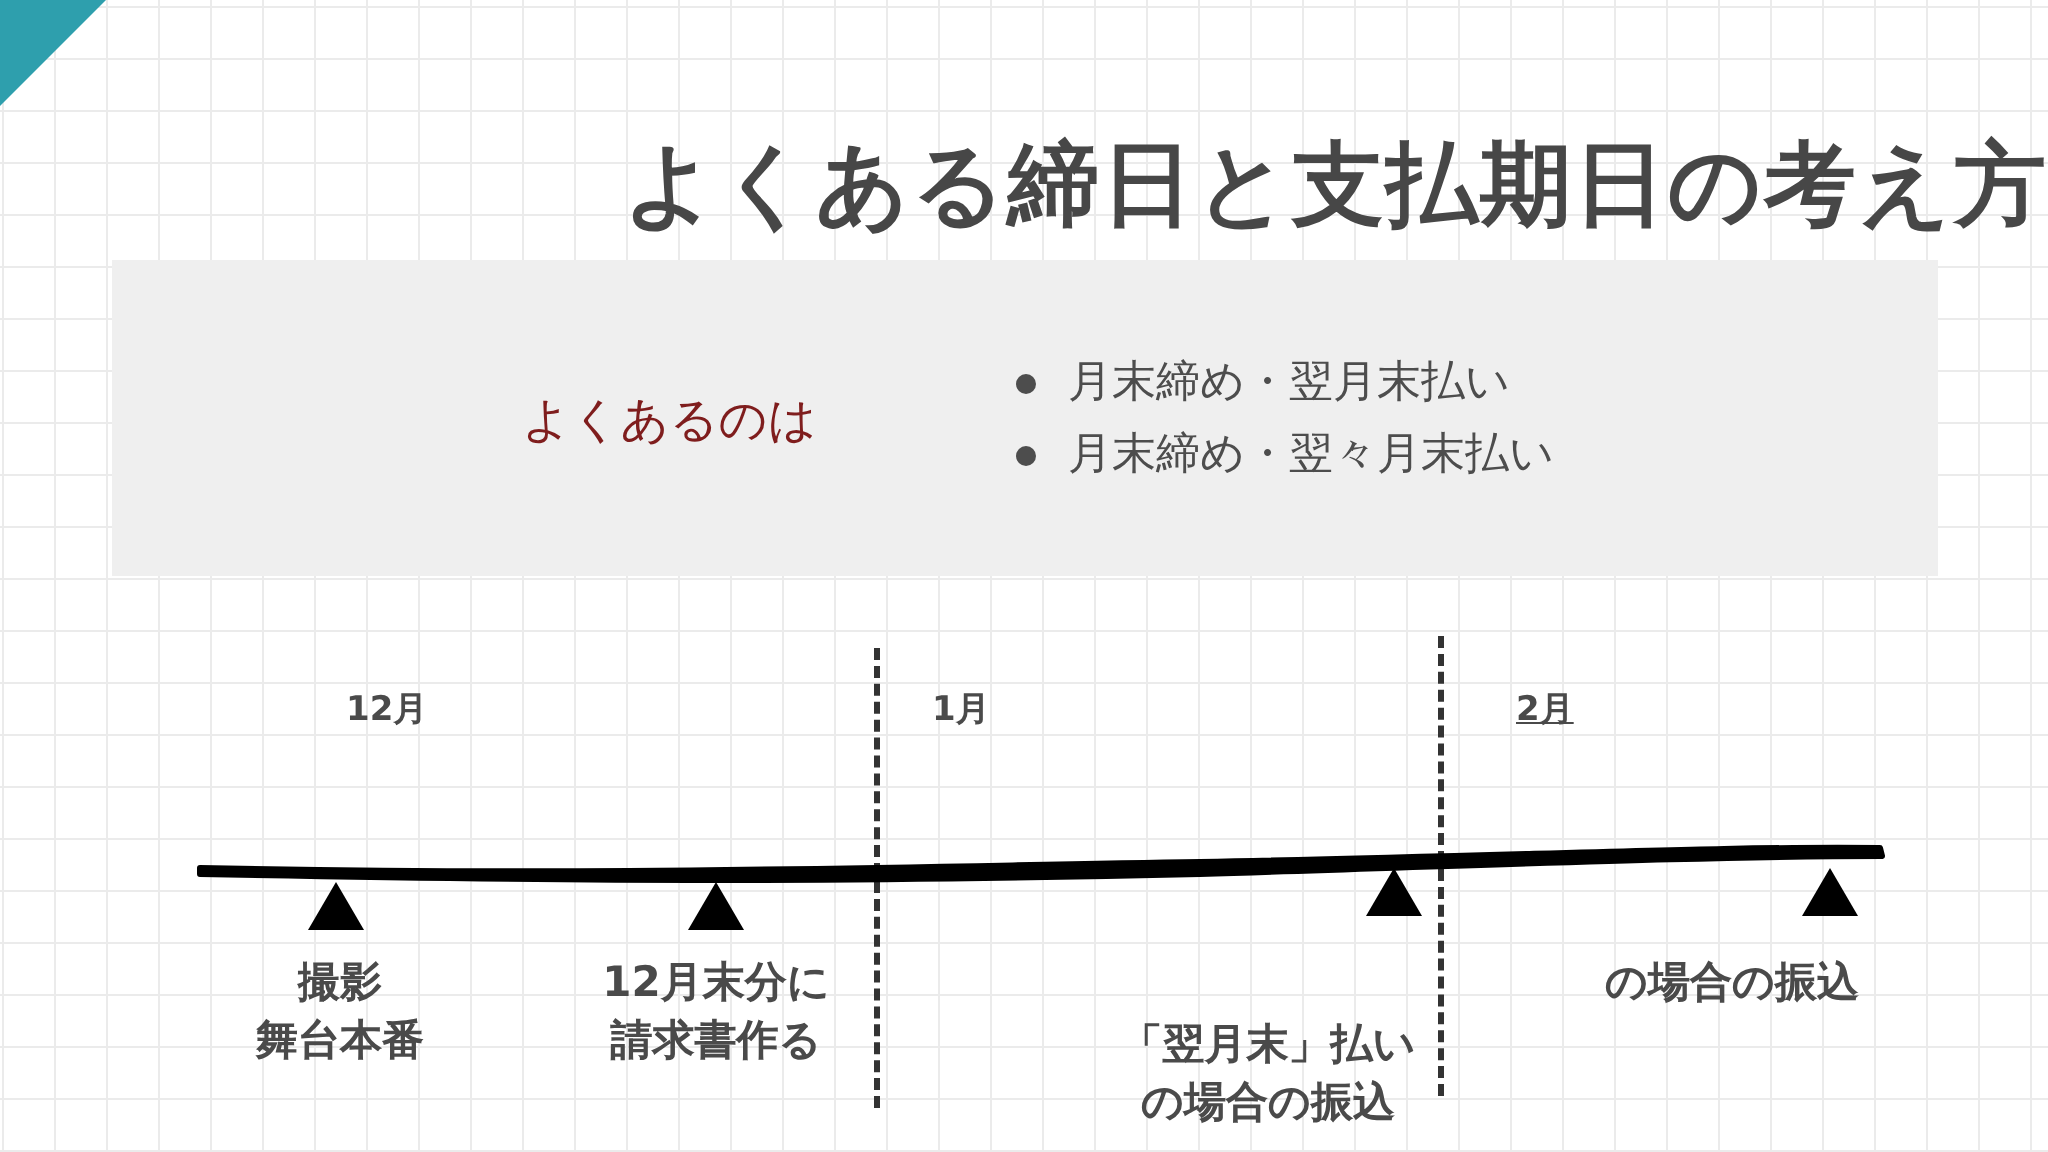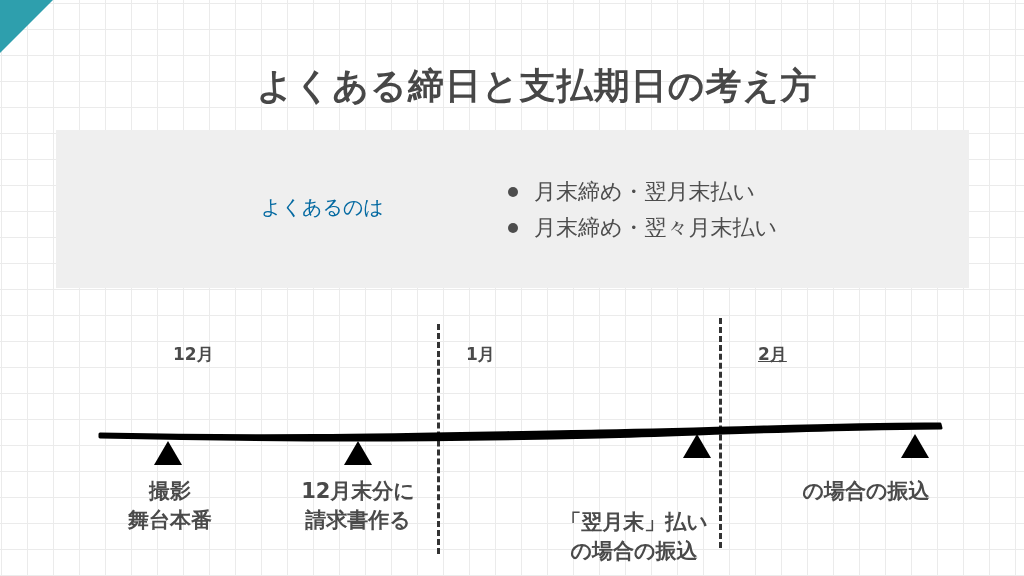--- a/index.html
+++ b/index.html
@@ -14,29 +14,29 @@
       font-family: "DejaVu Sans", sans-serif;
       color: #4a4a4a;
     }
     .corner {
       position: absolute; left: 0; top: 0; width: 0; height: 0;
       border-top: 53px solid #2e9fad;
       border-right: 53px solid transparent;
     }
     .title {
       position: absolute; left: 0; right: 0; top: 62px;
-      text-align: center; font-size: 36px; font-weight: bold;
+      text-align: right; font-size: 46px; font-weight: bold;
       color: #474747; letter-spacing: 1px; padding-left: 50px;
     }
     .info-box {
       position: absolute; left: 56px; top: 130px; width: 913px; height: 158px;
       background: #efefef;
     }
     .info-lead {
-      position: absolute; left: 205px; top: 64px; font-size: 20px; color: #0369a1;
+      position: absolute; left: 205px; top: 64px; font-size: 24px; color: #7f1d1d;
     }
     .bullets {
       position: absolute; left: 452px; top: 44px; margin: 0; padding: 0; list-style: none;
       font-size: 22px; color: #4d4d4d;
     }
     .bullets li { position: relative; padding-left: 26px; height: 36px; line-height: 36px; }
     .bullets li .dot {
       position: absolute; left: 0; top: 13px; width: 10px; height: 10px;
       border-radius: 50%; background: #4d4d4d;
     }

